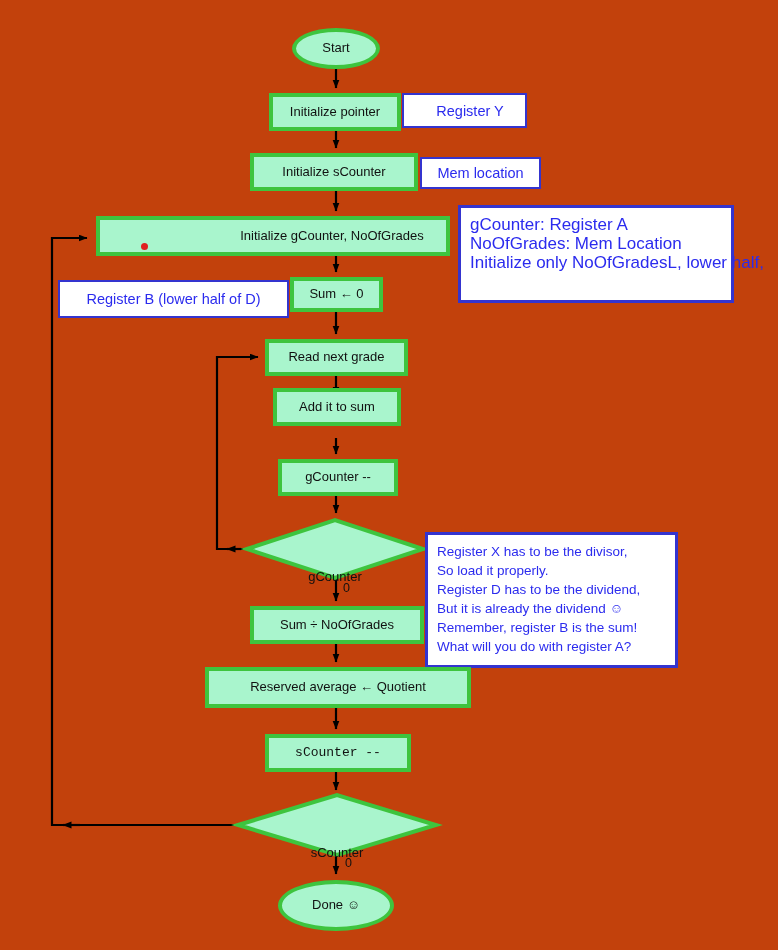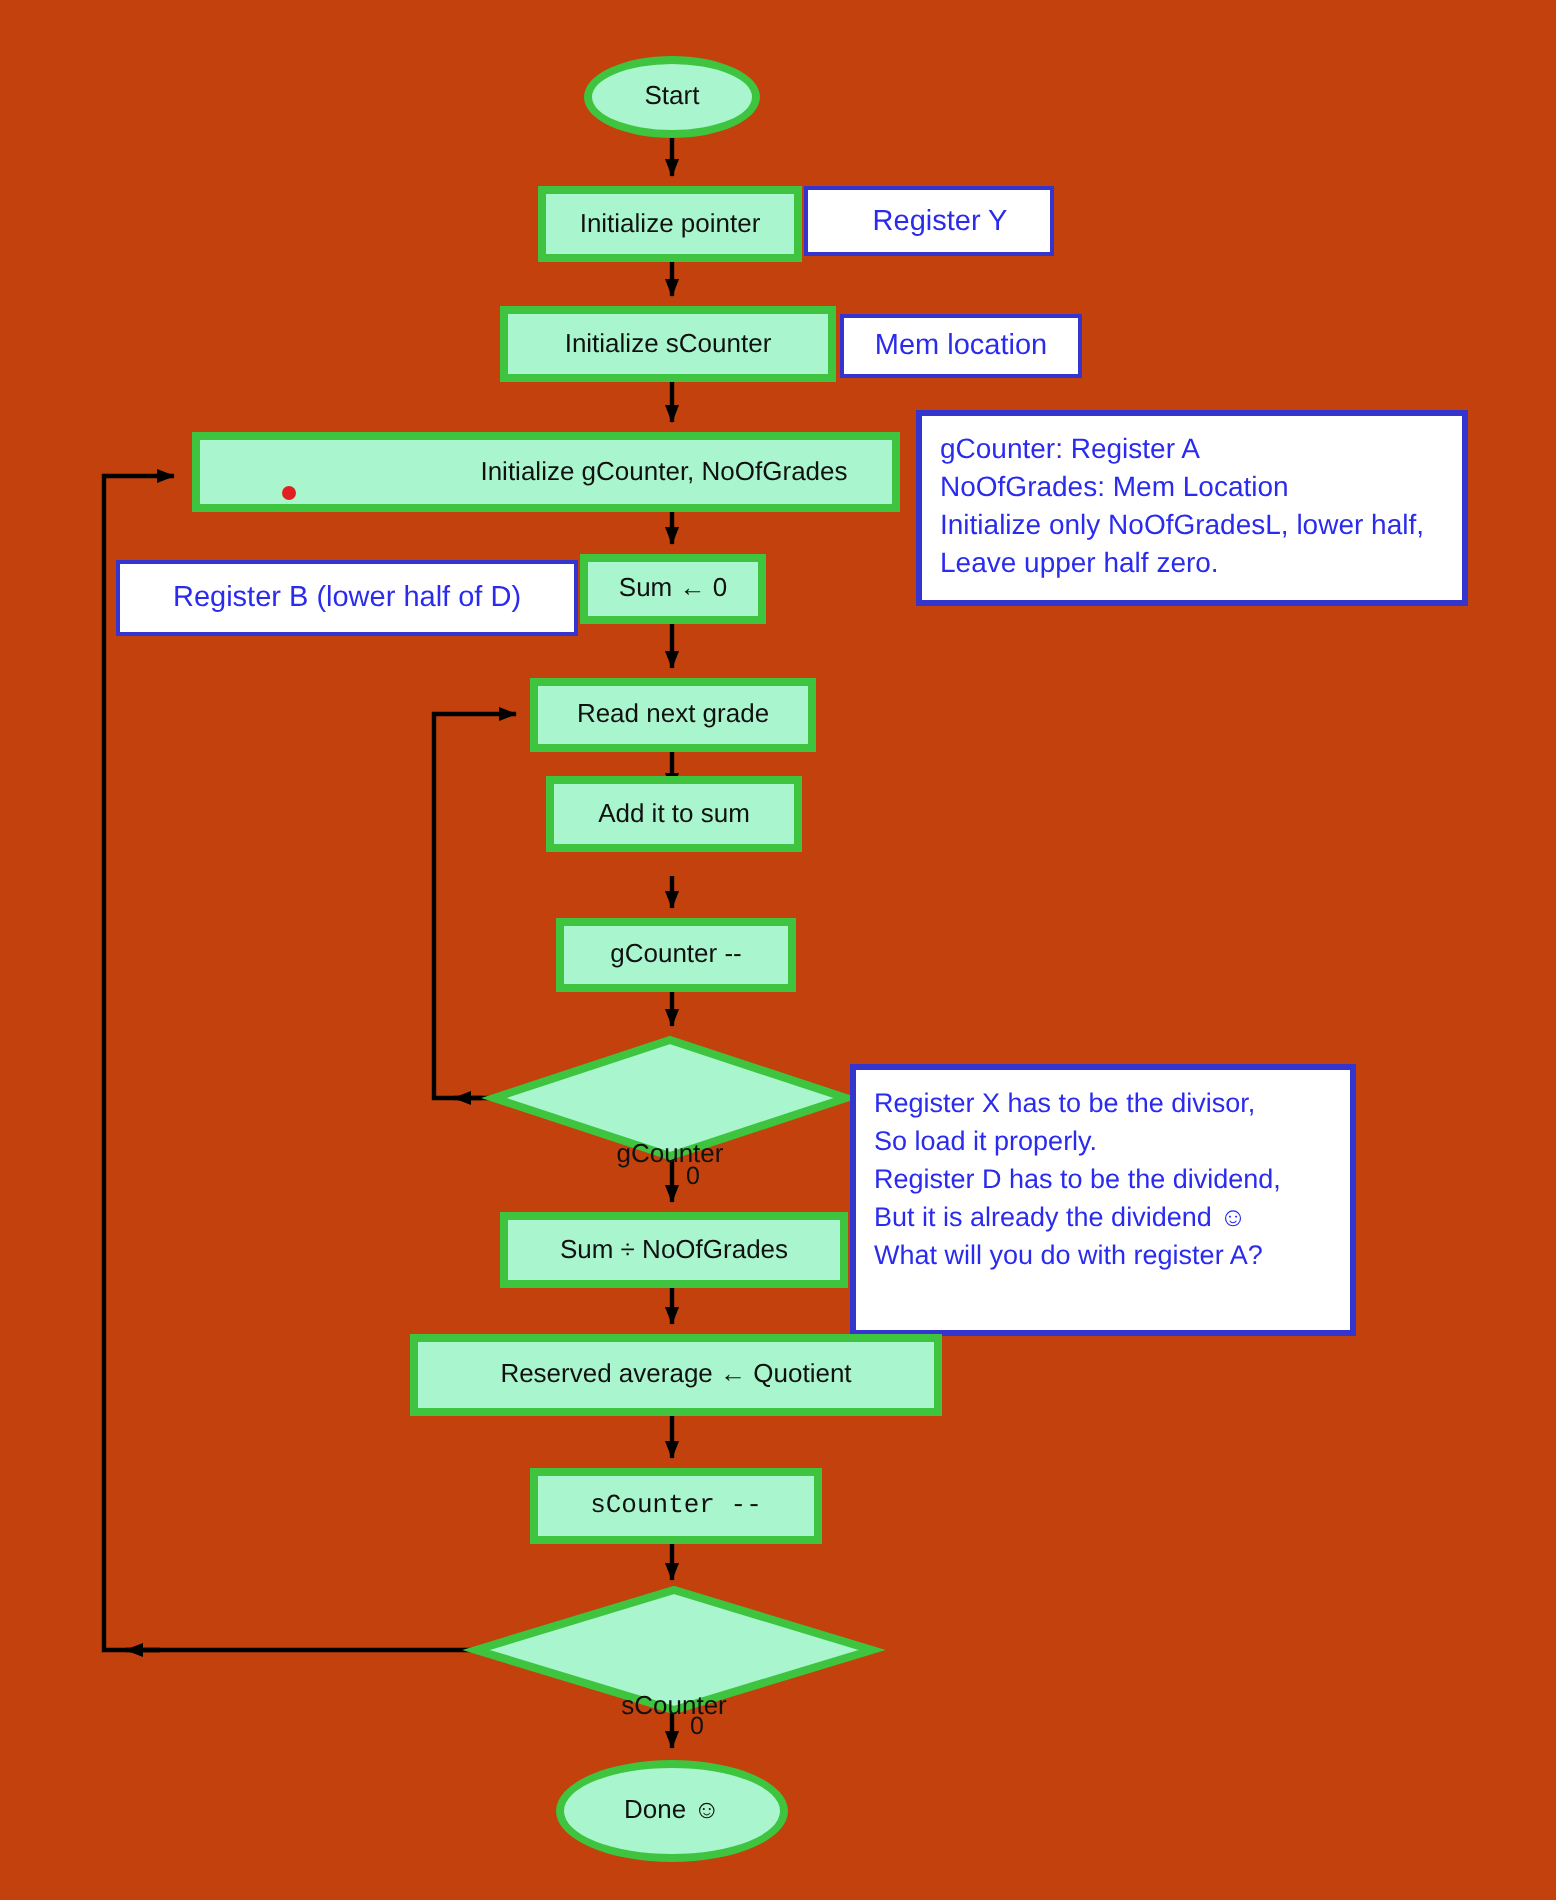--- a/index.html
+++ b/index.html
@@ -16,21 +16,21 @@
     display:flex;align-items:center;justify-content:center;
     color:#111;font-size:13px;text-align:center;line-height:1.1;
   }
   .ellipse{border-radius:50%;}
   .dlabel{
     position:absolute;color:#111;font-size:13px;text-align:center;width:120px;margin-top:28px;
   }
   .note{
     position:absolute;box-sizing:border-box;background:#ffffff;
     border:3px solid var(--note-border);color:var(--note-text);
-    font-size:14px;
+    font-size:17px;
   }
   .note.caption{display:flex;align-items:center;justify-content:center;border-width:2px;font-size:14.5px;}
   .note.block{padding:7px 9px;line-height:19px;}
   .note.block div{white-space:nowrap;}
   .edge-label{position:absolute;color:#111;font-size:12.5px;}
   .red-dot{
     position:absolute;width:7px;height:7px;border-radius:50%;background:var(--dot);
   }
 </style>
 </head>
@@ -91,21 +91,20 @@
 
   <div class="node" style="left:96px;top:216px;width:354px;height:40px;padding-left:118px;">
     <span class="red-dot" style="left:41px;top:23px;"></span>
     <span>Initialize gCounter, NoOfGrades</span>
   </div>
 
   <div class="note block" style="left:458px;top:205px;width:276px;height:98px;">
     <div>gCounter: Register A</div>
     <div>NoOfGrades: Mem Location</div>
     <div>Initialize only NoOfGradesL, lower half,</div>
-    <div>Leave upper half zero.</div>
   </div>
 
   <div class="note caption" style="left:58px;top:280px;width:231px;height:38px;">
       <span>Register B (lower half of D)</span>
     </div>
 
   <div class="node" style="left:290px;top:277px;width:93px;height:35px;">
       <span>Sum ← 0</span>
     </div>
 
@@ -121,20 +120,21 @@
       <span>gCounter --</span>
     </div>
 
   <div class="dlabel" style="left:275px;top:541px;"><span>gCounter</span></div>
 
   <div class="note block" style="left:425px;top:532px;width:253px;height:136px;font-size:13.5px;">
     <div>Register X has to be the divisor,</div>
     <div>So load it properly.</div>
     <div>Register D has to be the dividend,</div>
     <div>But it is already the dividend ☺</div>
+    <div>Remember, register B is the sum!</div>
     <div>What will you do with register A?</div>
   </div>
 
   <div class="edge-label" style="left:343px;top:581px;"><span>0</span></div>
 
   <div class="node" style="left:250px;top:606px;width:174px;height:38px;">
       <span>Sum ÷ NoOfGrades</span>
     </div>
 
   <div class="node" style="left:205px;top:667px;width:266px;height:41px;">

